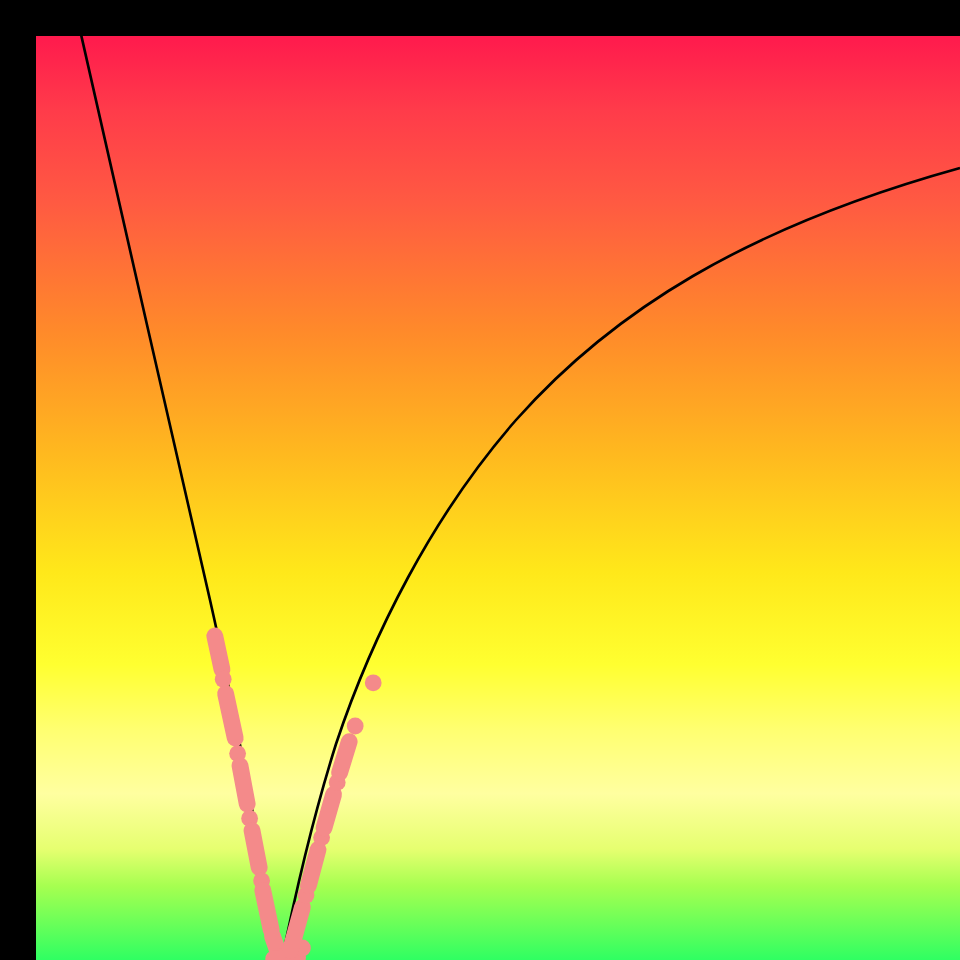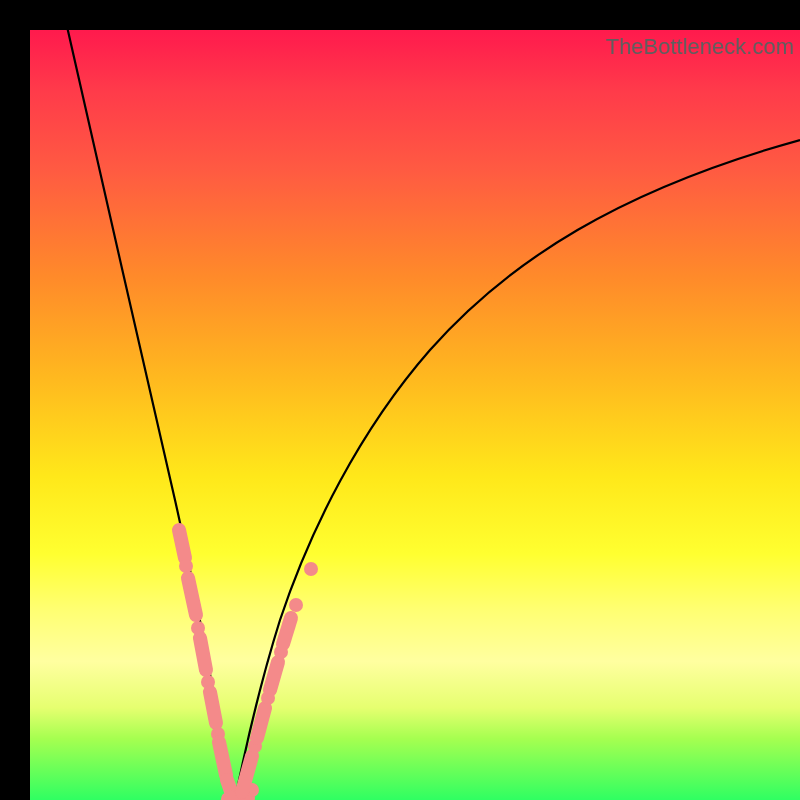--- a/index.html
+++ b/index.html
@@ -68,21 +68,20 @@
     stroke-width: 14;
     stroke-linecap: round;
   }
 </style>
 </head>
 <body>
 
 <div class="frame">
   <div class="plot-area">
 
-    <div class="watermark">TheBottleneck.com</div>
 
     <svg class="curves" viewBox="0 0 770 770">
 
       <path class="curve" d="M 36 -8
                C 70 140, 110 320, 145 470
                C 162 545, 176 620, 190 700
                C 196 735, 200 758, 205 770"></path>
 
       <path class="curve" d="M 205 770
                C 214 725, 228 660, 250 590

